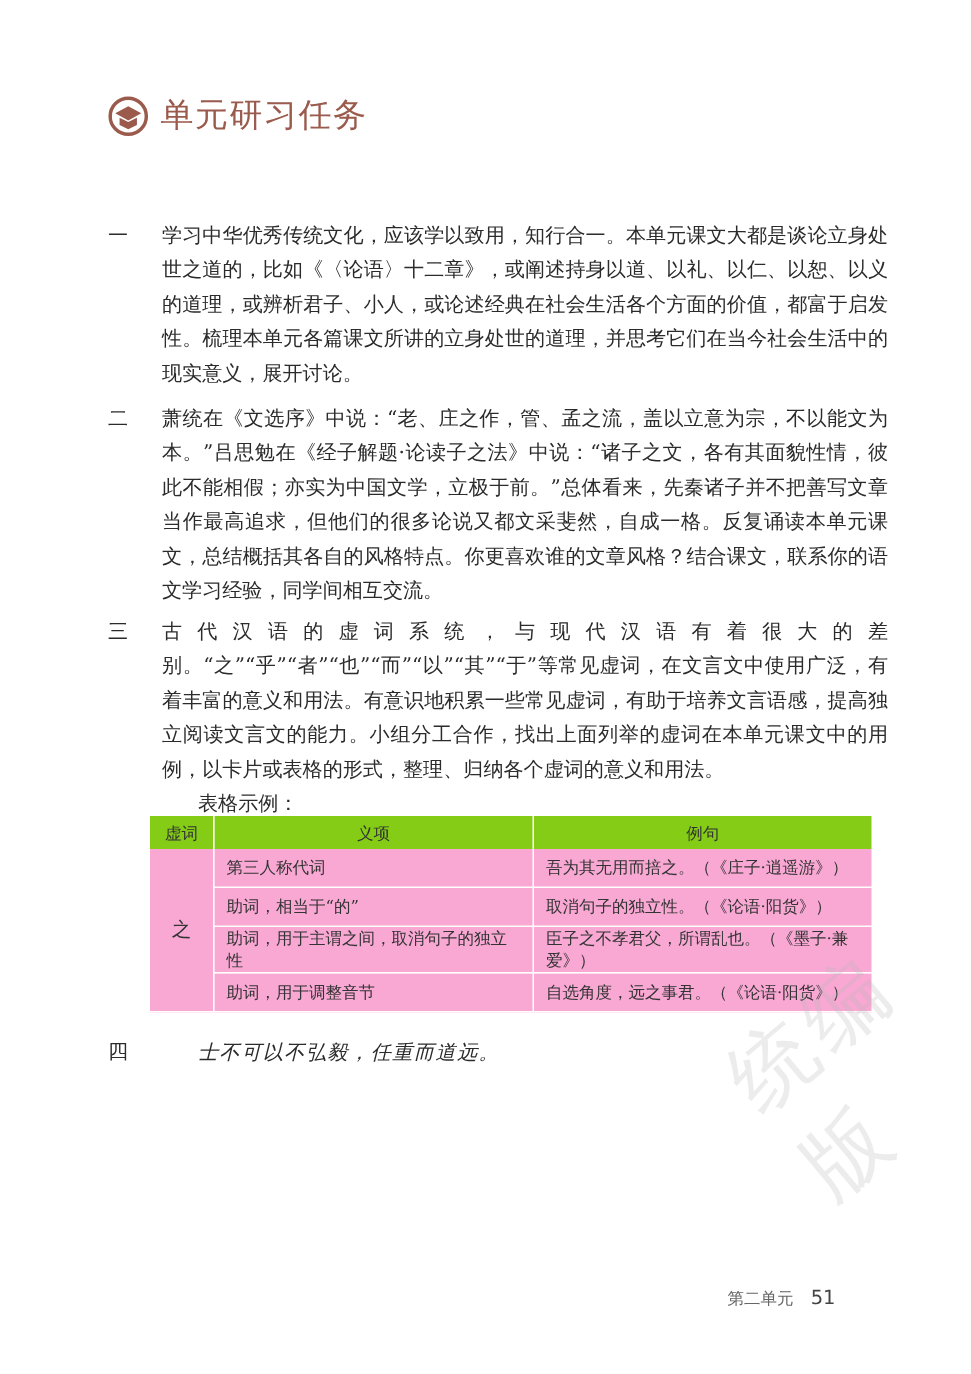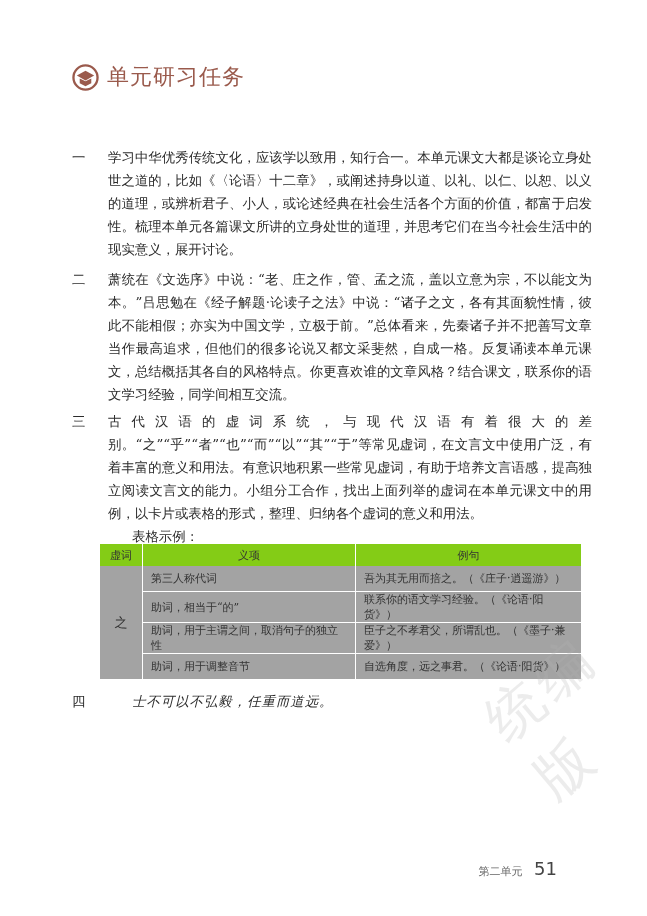--- a/index.html
+++ b/index.html
@@ -15,27 +15,27 @@
   .task .num { position: absolute; left: 0; top: 0; width: 26px; }
   .task .body { margin-left: 36px; text-align: justify; }
   .task .sub { margin-left: 60px; }
   .quote { font-family: Liberation Serif, serif; font-style: italic; letter-spacing: 1px; }
 
   table.ex {
     position: absolute; left: 100px; top: 544px; width: 482px; border-collapse: collapse;
     font-size: 11px; color: #333;
   }
   table.ex th { background: #84cc16; font-weight: normal; height: 22px; padding: 0 6px; border-right: 1px solid #fff; }
-  table.ex td { background: #a3a3a3; height: 25px; padding: 0 8px; border-bottom: 1px solid #fff; border-right: 1px solid #fff; }
+  table.ex td { background: #f9a8d4; height: 25px; padding: 0 8px; border-bottom: 1px solid #fff; border-right: 1px solid #fff; }
   table.ex td.word { text-align: center; font-size: 13px; width: 26px; }
   table.ex th.c1 { width: 26px; }
   table.ex th.c2 { width: 200px; }
 
   .footer { position: absolute; right: 90px; top: 858px; font-family: "DejaVu Sans", sans-serif; font-size: 11px; color: #666; }
-  .footer .page { font-size: 18px; color: #444; margin-left: 8px; }
+  .footer .page { font-size: 13px; color: #444; margin-left: 8px; }
 
   .watermark {
     position: absolute; left: 470px; top: 700px; font-family: "DejaVu Sans", sans-serif;
     font-size: 56px; color: rgba(180,180,180,0.25); transform: rotate(-40deg); transform-origin: left top;
     letter-spacing: 6px; pointer-events: none;
   }
 </style>
 </head>
 <body>
 
@@ -73,21 +73,21 @@
     </tr>
   </thead>
   <tbody>
     <tr>
       <td class="word" rowspan="4">之</td>
       <td>第三人称代词</td>
       <td>吾为其无用而掊之。（《庄子·逍遥游》）</td>
     </tr>
     <tr>
       <td>助词，相当于“的”</td>
-      <td>联系你的语文学习经验。（《论语·阳货》）</td>
+      <td>取消句子的独立性。（《论语·阳货》）</td>
     </tr>
     <tr>
       <td>助词，用于主谓之间，取消句子的独立性</td>
       <td>臣子之不孝君父，所谓乱也。（《墨子·兼爱》）</td>
     </tr>
     <tr>
       <td>助词，用于调整音节</td>
       <td>自选角度，远之事君。（《论语·阳货》）</td>
     </tr>
   </tbody>

